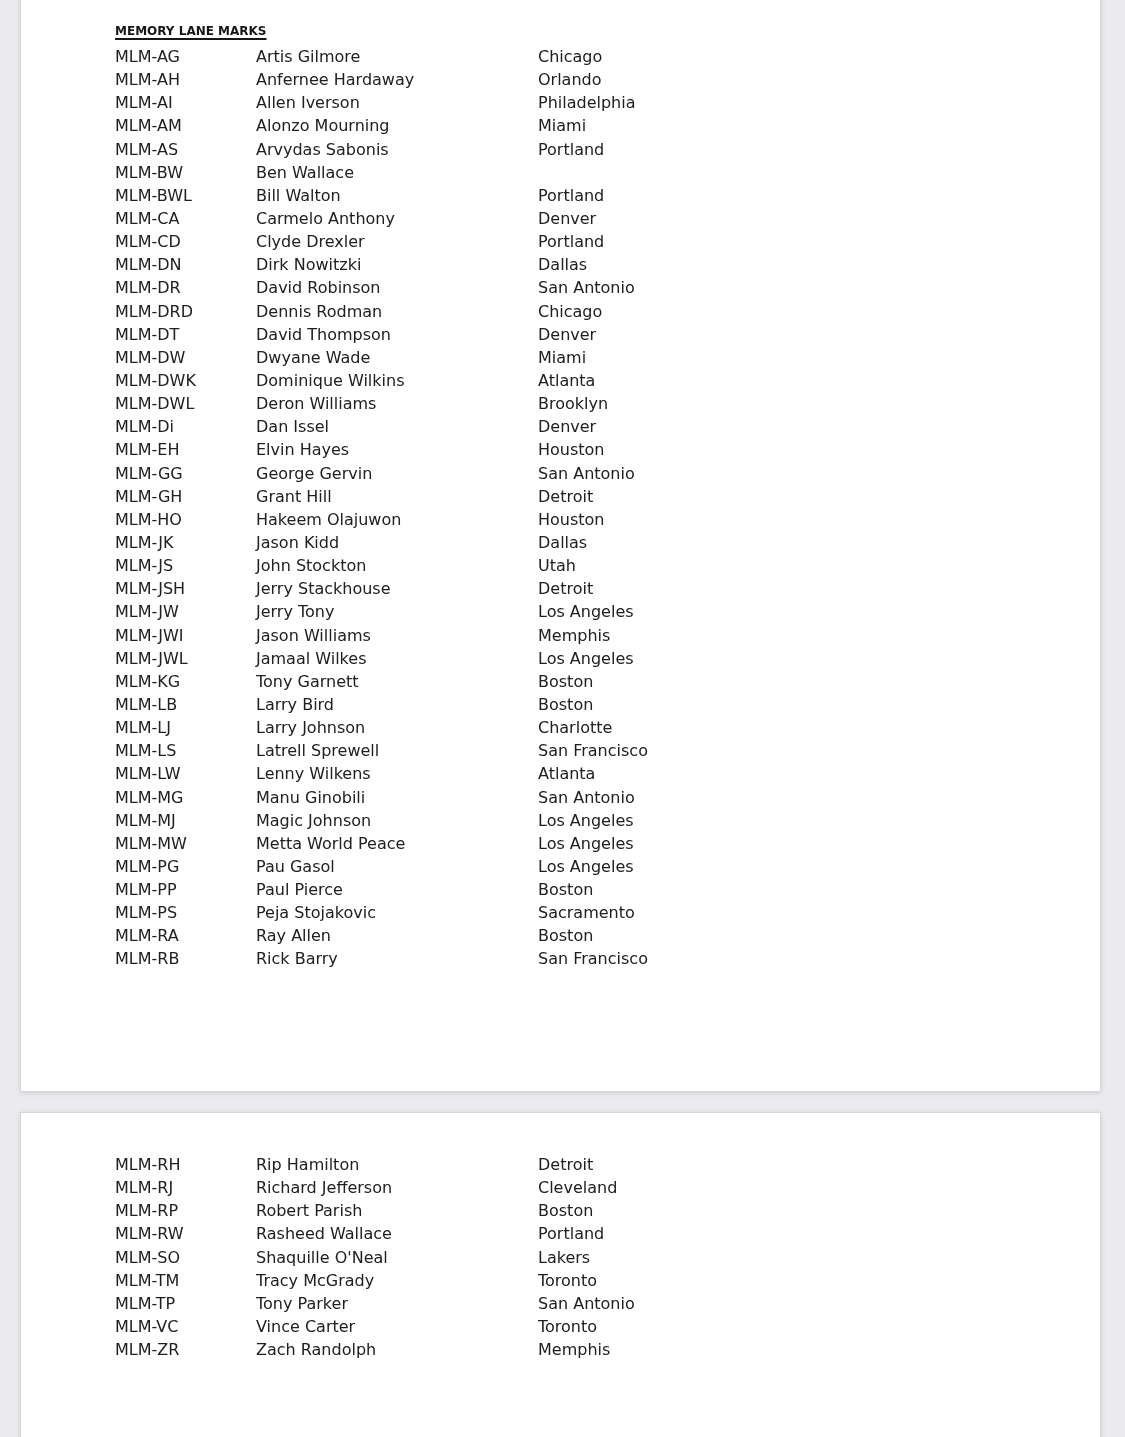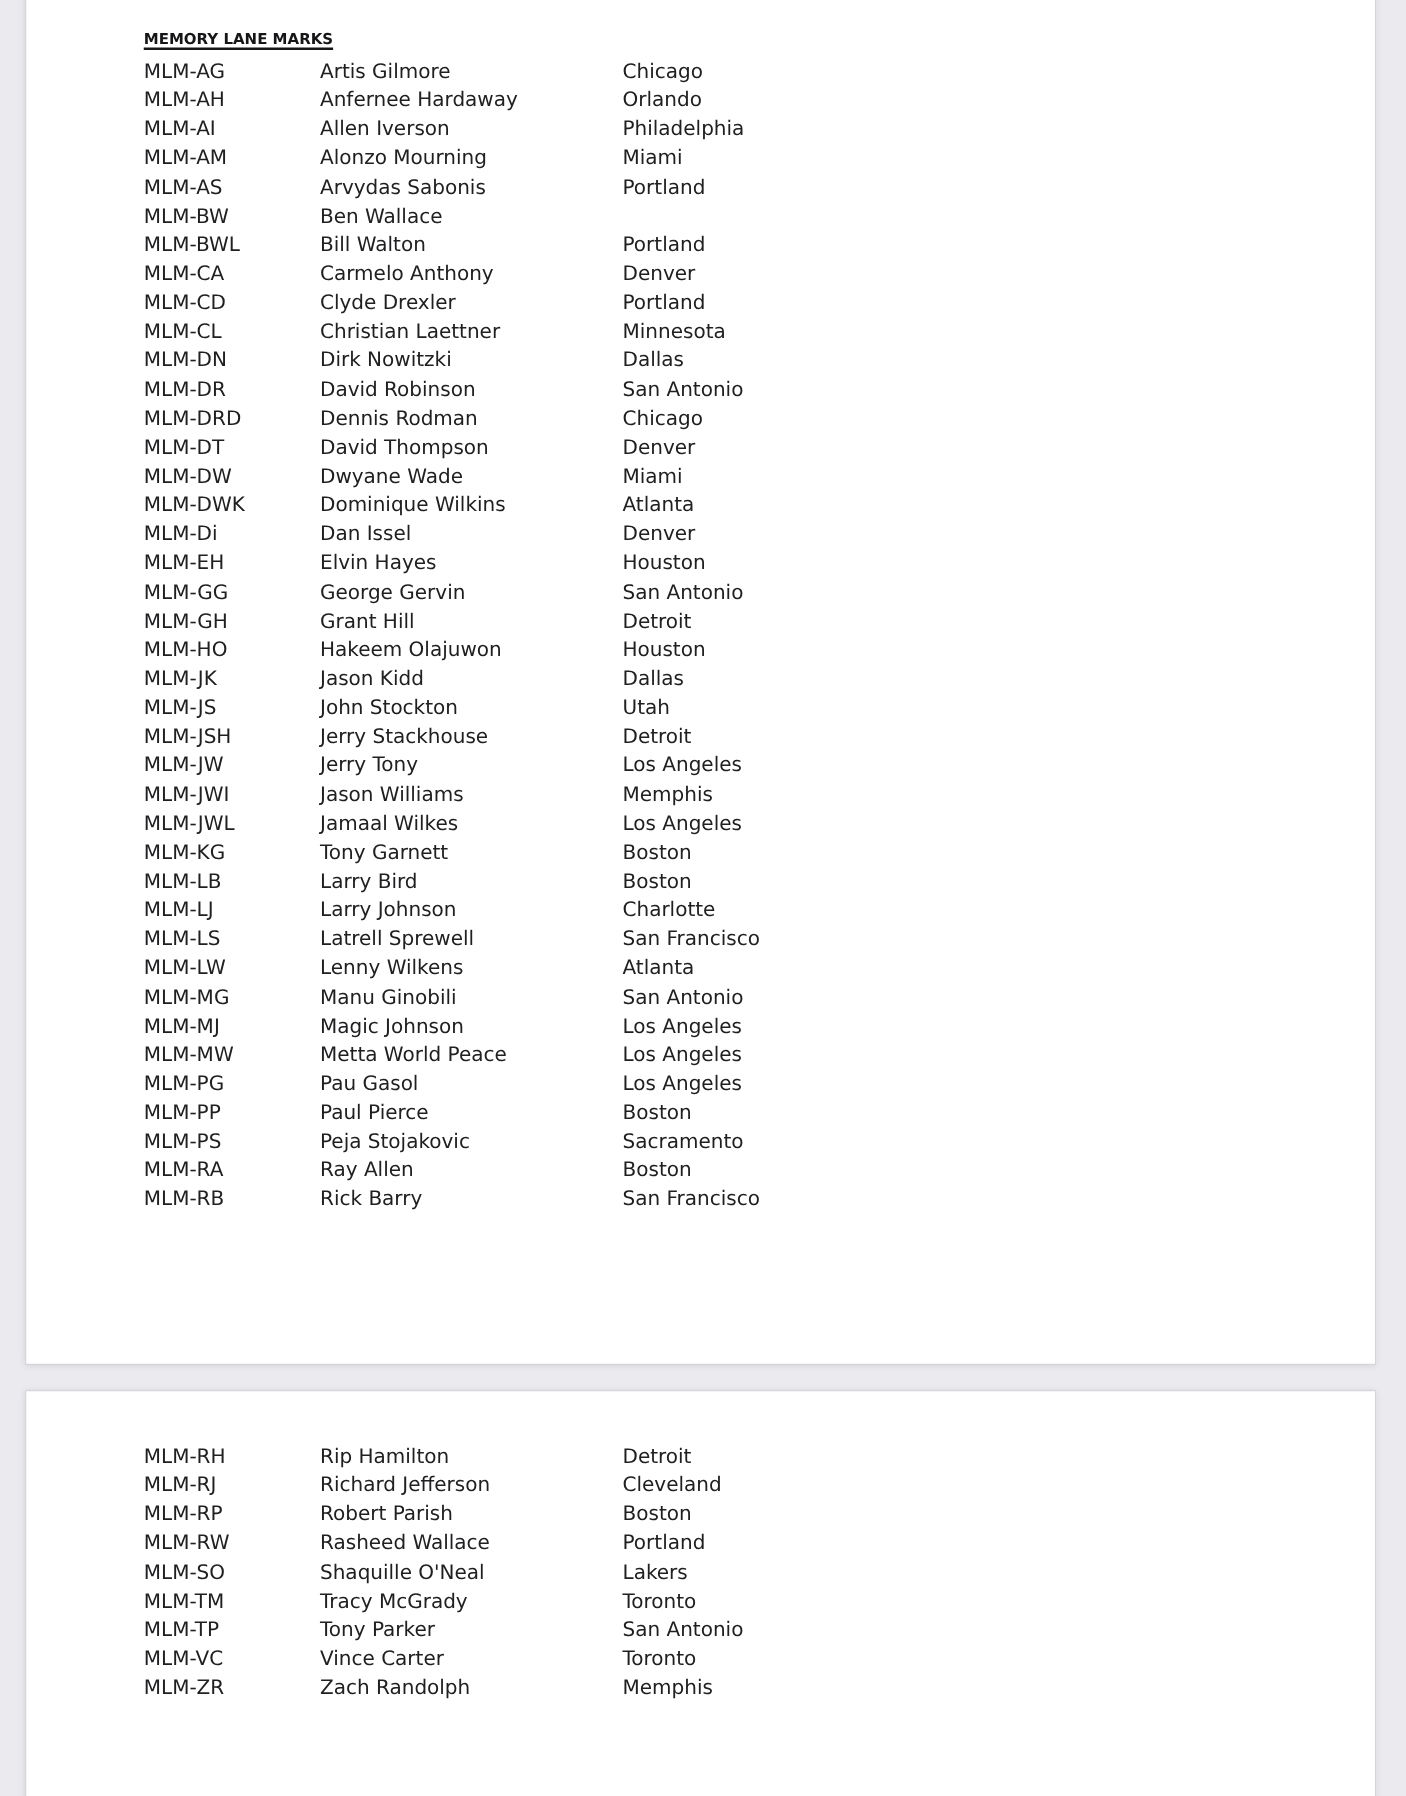--- a/index.html
+++ b/index.html
@@ -55,21 +55,21 @@
     display: flex;
     flex-direction: row;
     align-items: flex-start;
     height: 23.15px;
     line-height: 23.15px;
     font-size: 16px;
     white-space: nowrap;
   }
   .col-code  { width: 141px; flex: 0 0 141px; }
   .col-name  { width: 242px; flex: 0 0 242px; }
-  .col-city  { flex: 1 1 auto; }
+  .col-city  { flex: 1 1 auto; margin-left: 40px; }
 </style>
 </head>
 <body>
 
 <div class="page page-1">
   <div class="page-content">
     <h1 class="doc-title">MEMORY LANE MARKS</h1>
     <div class="rows">
 
         <div class="row">
@@ -118,25 +118,20 @@
           <span class="col-name">Carmelo Anthony</span>
           <span class="col-city">Denver</span>
         </div>
 
         <div class="row">
           <span class="col-code">MLM-CD</span>
           <span class="col-name">Clyde Drexler</span>
           <span class="col-city">Portland</span>
         </div>
 
-        <div class="row">
-          <span class="col-code">MLM-CL</span>
-          <span class="col-name">Christian Laettner</span>
-          <span class="col-city">Minnesota</span>
-        </div>
 
         <div class="row">
           <span class="col-code">MLM-DN</span>
           <span class="col-name">Dirk Nowitzki</span>
           <span class="col-city">Dallas</span>
         </div>
 
         <div class="row">
           <span class="col-code">MLM-DR</span>
           <span class="col-name">David Robinson</span>
@@ -160,20 +155,25 @@
           <span class="col-name">Dwyane Wade</span>
           <span class="col-city">Miami</span>
         </div>
 
         <div class="row">
           <span class="col-code">MLM-DWK</span>
           <span class="col-name">Dominique Wilkins</span>
           <span class="col-city">Atlanta</span>
         </div>
 
+        <div class="row">
+          <span class="col-code">MLM-DWL</span>
+          <span class="col-name">Deron Williams</span>
+          <span class="col-city">Brooklyn</span>
+        </div>
 
         <div class="row">
           <span class="col-code">MLM-Di</span>
           <span class="col-name">Dan Issel</span>
           <span class="col-city">Denver</span>
         </div>
 
         <div class="row">
           <span class="col-code">MLM-EH</span>
           <span class="col-name">Elvin Hayes</span>

